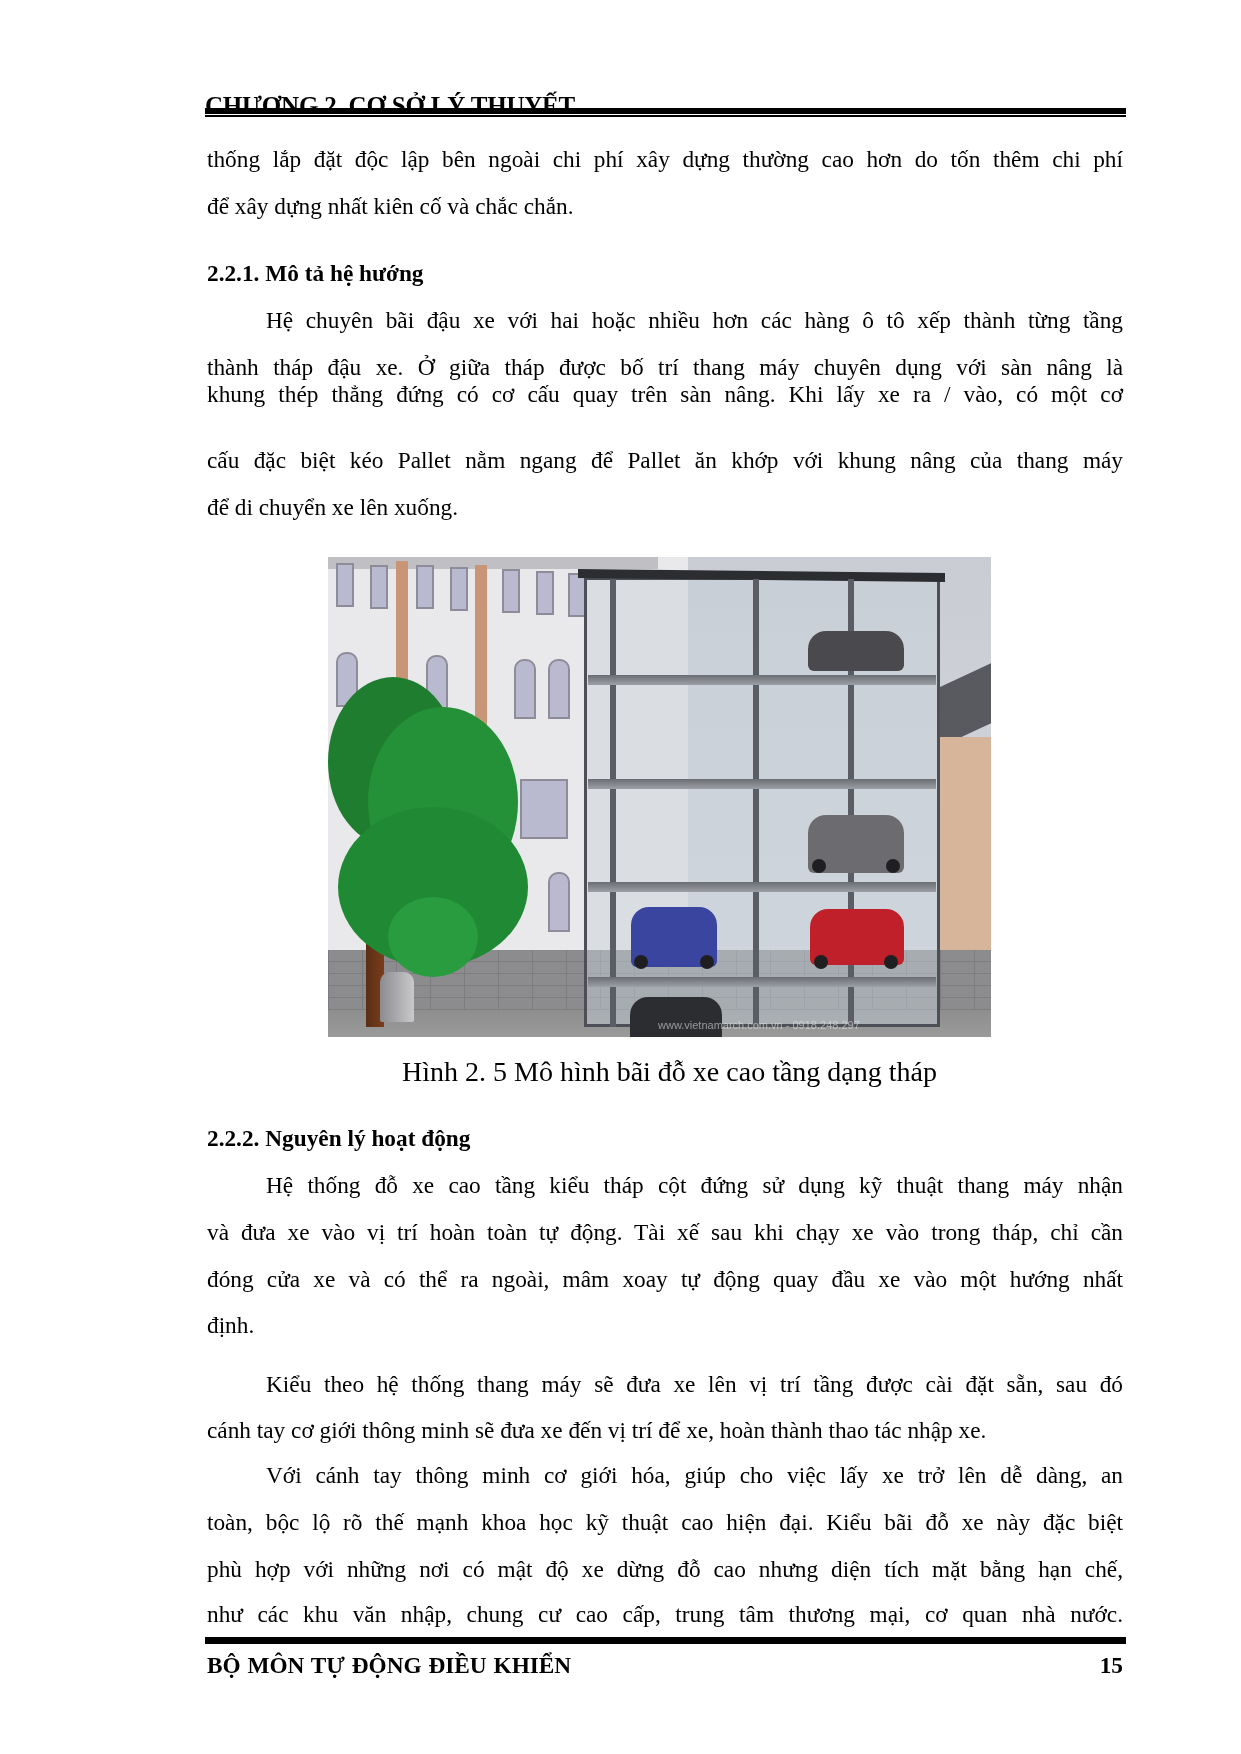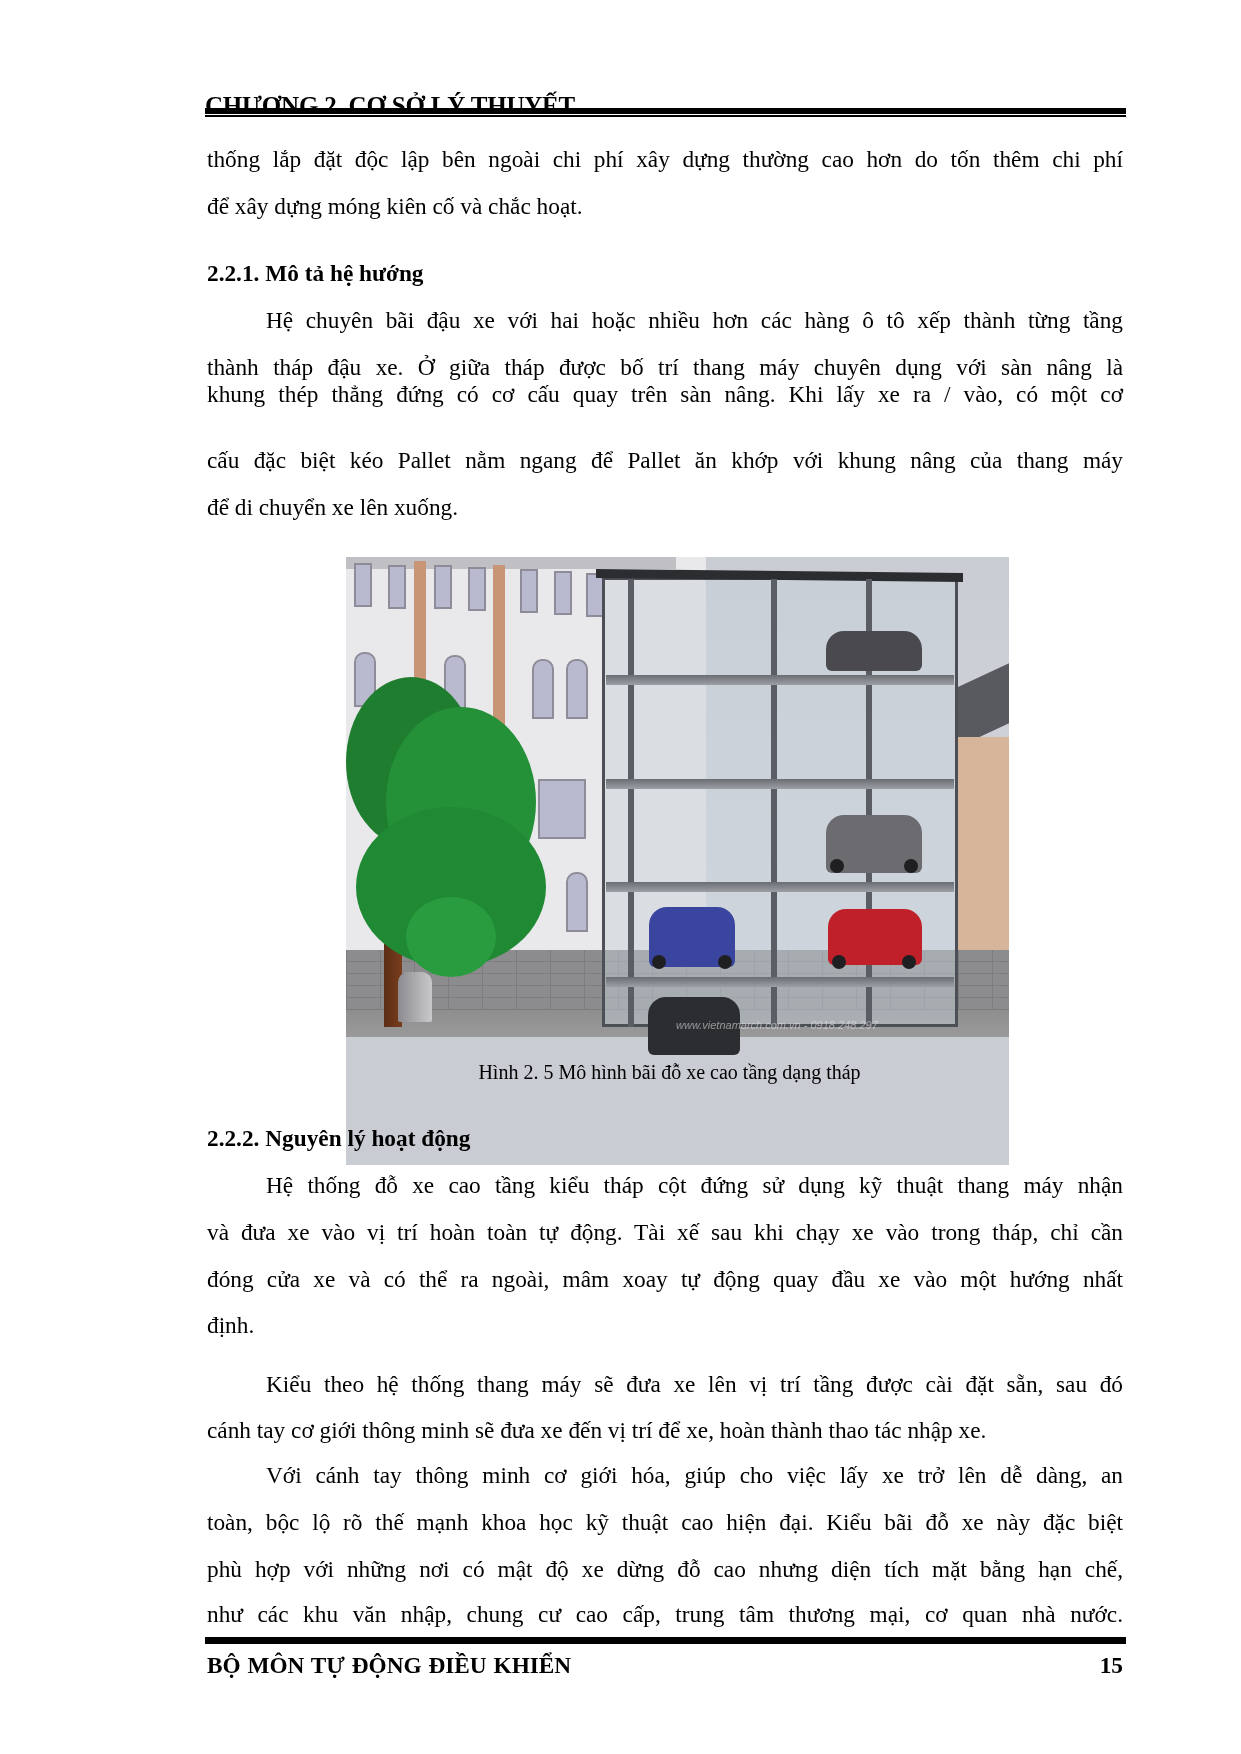--- a/index.html
+++ b/index.html
@@ -6,26 +6,26 @@
   body { width: 1241px; height: 1754px; position: relative; overflow: hidden;
          font-family: "Liberation Serif", "DejaVu Serif", serif; color: #000; }
   .abs { position: absolute; }
   .hdr-title { left: 205px; top: 92px; font-size: 25px; font-weight: bold; letter-spacing: -0.2px; white-space: nowrap; line-height: 28px; }
   .rule-thick { left: 205px; width: 921px; height: 6px; background: #000; }
   .rule-thin  { left: 205px; width: 921px; height: 2px; background: #000; }
   .body-line { left: 207px; width: 916px; font-size: 23.3px; line-height: 28px; white-space: nowrap; text-align: justify; text-align-last: justify; }
   .body-line.last { text-align-last: left; }
   .body-line.indent { left: 266px; width: 857px; }
   .h2 { left: 207px; font-size: 23.3px; font-weight: bold; line-height: 28px; white-space: nowrap; }
-  .caption { left: 0; width: 1241px; text-align: center; font-size: 20px; line-height: 28px; padding-left: 98px; box-sizing: border-box; }
+  .caption { left: 0; width: 1241px; text-align: center; font-size: 28px; line-height: 28px; padding-left: 98px; box-sizing: border-box; }
   .footer-text { left: 207px; font-size: 23.3px; font-weight: bold; line-height: 28px; white-space: nowrap; word-spacing: 1px; }
   .page-num { right: 118px; font-size: 23.3px; font-weight: bold; line-height: 28px; }
 
   
-  .figure { left: 346px; top: 557px; width: 663px; height: 608px; overflow: hidden; background: #c9ccd2; font-style: italic; }
+  .figure { left: 328px; top: 557px; width: 663px; height: 480px; overflow: hidden; background: #c9ccd2; }
   .fig-layer { position: absolute; }
   .sky { left: 0; top: 0; width: 663px; height: 480px; background: linear-gradient(#c9ccd3, #d7d9de); }
   .bld-left { left: 0; top: 0; width: 360px; height: 400px; background: #e9e8ea; }
   .bld-left-top { left: 0; top: 0; width: 330px; height: 12px; background: #bfbfc4; }
   .pipe { width: 12px; background: #c89677; }
   .win { background: #b9b9cf; border: 2px solid #8d8c98; box-sizing: border-box; }
   .bld-right { left: 612px; top: 180px; width: 51px; height: 230px; background: #d6b59a; }
   .bld-right-roof { left: 612px; top: 130px; width: 51px; height: 60px; background: #595a5f; transform: skewY(-25deg); transform-origin: left bottom; }
   .wall { left: 0; top: 393px; width: 663px; height: 60px;
           background-color: #8c8c8f;
@@ -44,21 +44,21 @@
   .watermark { left: 330px; top: 462px; font-family: "Liberation Sans", sans-serif; font-size: 11px; color: rgba(235,235,235,0.55); white-space: nowrap; }
 </style>
 </head>
 <body>
 
 <div class="abs hdr-title">CHƯƠNG 2. CƠ SỞ LÝ THUYẾT</div>
 <div class="abs rule-thick" style="top:108px"></div>
 <div class="abs rule-thin" style="top:115px"></div>
 
 <div class="abs body-line" style="top:145px">thống lắp đặt độc lập bên ngoài chi phí xây dựng thường cao hơn do tốn thêm chi phí</div>
-<div class="abs body-line last" style="top:192px">để xây dựng móng kiên cố và chắc hoạt.</div>
+<div class="abs body-line last" style="top:192px">để xây dựng nhất kiên cố và chắc chắn.</div>
 
 <div class="abs h2" style="top:259px">2.2.1. Mô tả hệ hướng</div>
 <div class="abs body-line indent" style="top:306px">Hệ chuyên bãi đậu xe với hai hoặc nhiều hơn các hàng ô tô xếp thành từng tầng</div>
 <div class="abs body-line" style="top:353px">thành tháp đậu xe. Ở giữa tháp được bố trí thang máy chuyên dụng với sàn nâng là</div>
 <div class="abs body-line" style="top:380px">khung thép thẳng đứng có cơ cấu quay trên sàn nâng. Khi lấy xe ra / vào, có một cơ</div>
 <div class="abs body-line" style="top:446px">cấu đặc biệt kéo Pallet nằm ngang để Pallet ăn khớp với khung nâng của thang máy</div>
 <div class="abs body-line last" style="top:493px">để di chuyển xe lên xuống.</div>
 
 <div class="abs figure" title="3D render of a glass tower car park with cars on multiple levels, a tree and buildings">
   <div class="fig-layer sky"></div>

